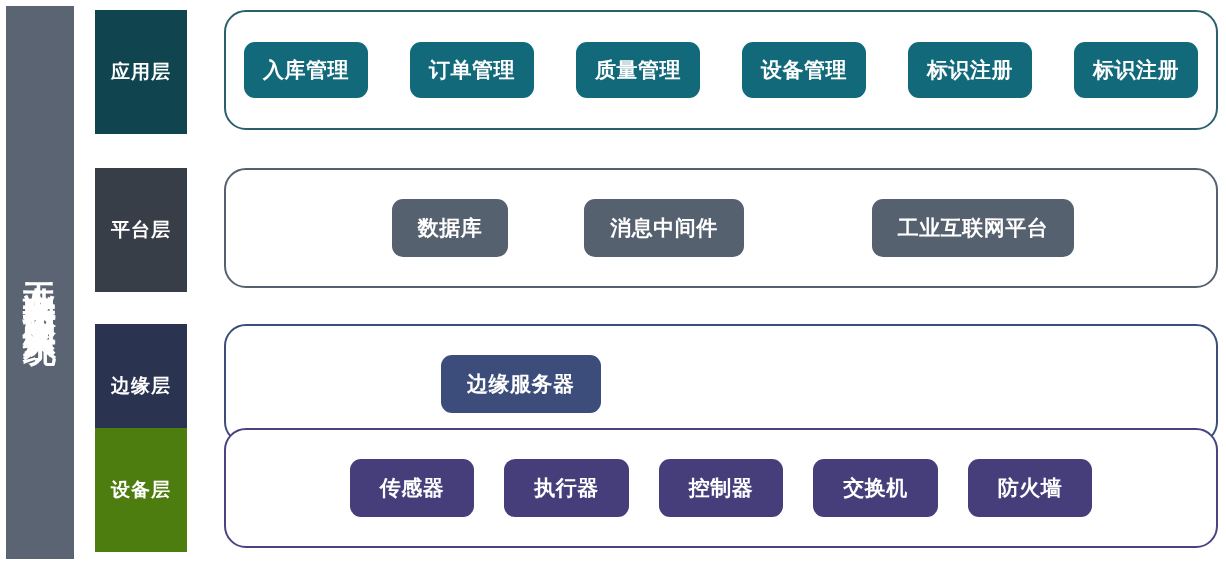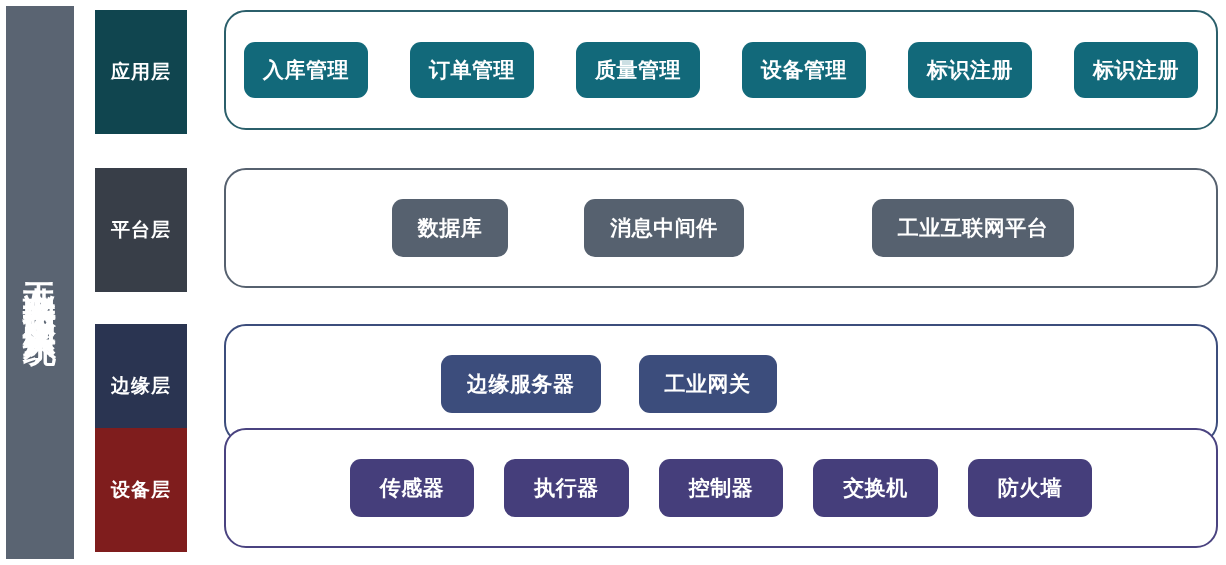--- a/index.html
+++ b/index.html
@@ -157,26 +157,25 @@
     </div>
   </div>
 
   <div class="row row-edge">
     <div class="layer-label" style="background:#2a3451">
       <span class="layer-label-text">边缘层</span>
     </div>
     <div class="layer-box align-left-pad" style="border-color:#3c4d7c; padding-left:215px">
       <div class="pill pill-edge">边缘服务器</div>
       <div class="gap-edge"></div>
-      <div class="pill pill-edge">工业网关</div>
     </div>
   </div>
 
   <div class="row row-dev">
-    <div class="layer-label" style="background:#7f1d1d">
+    <div class="layer-label" style="background:#4d7c0f">
       <span class="layer-label-text">设备层</span>
     </div>
     <div class="layer-box align-center" style="border-color:#4a4380">
       <div class="pill pill-dev">传感器</div>
       <div class="gap-dev"></div>
       <div class="pill pill-dev">执行器</div>
       <div class="gap-dev"></div>
       <div class="pill pill-dev">控制器</div>
       <div class="gap-dev"></div>
       <div class="pill pill-dev">交换机</div>

